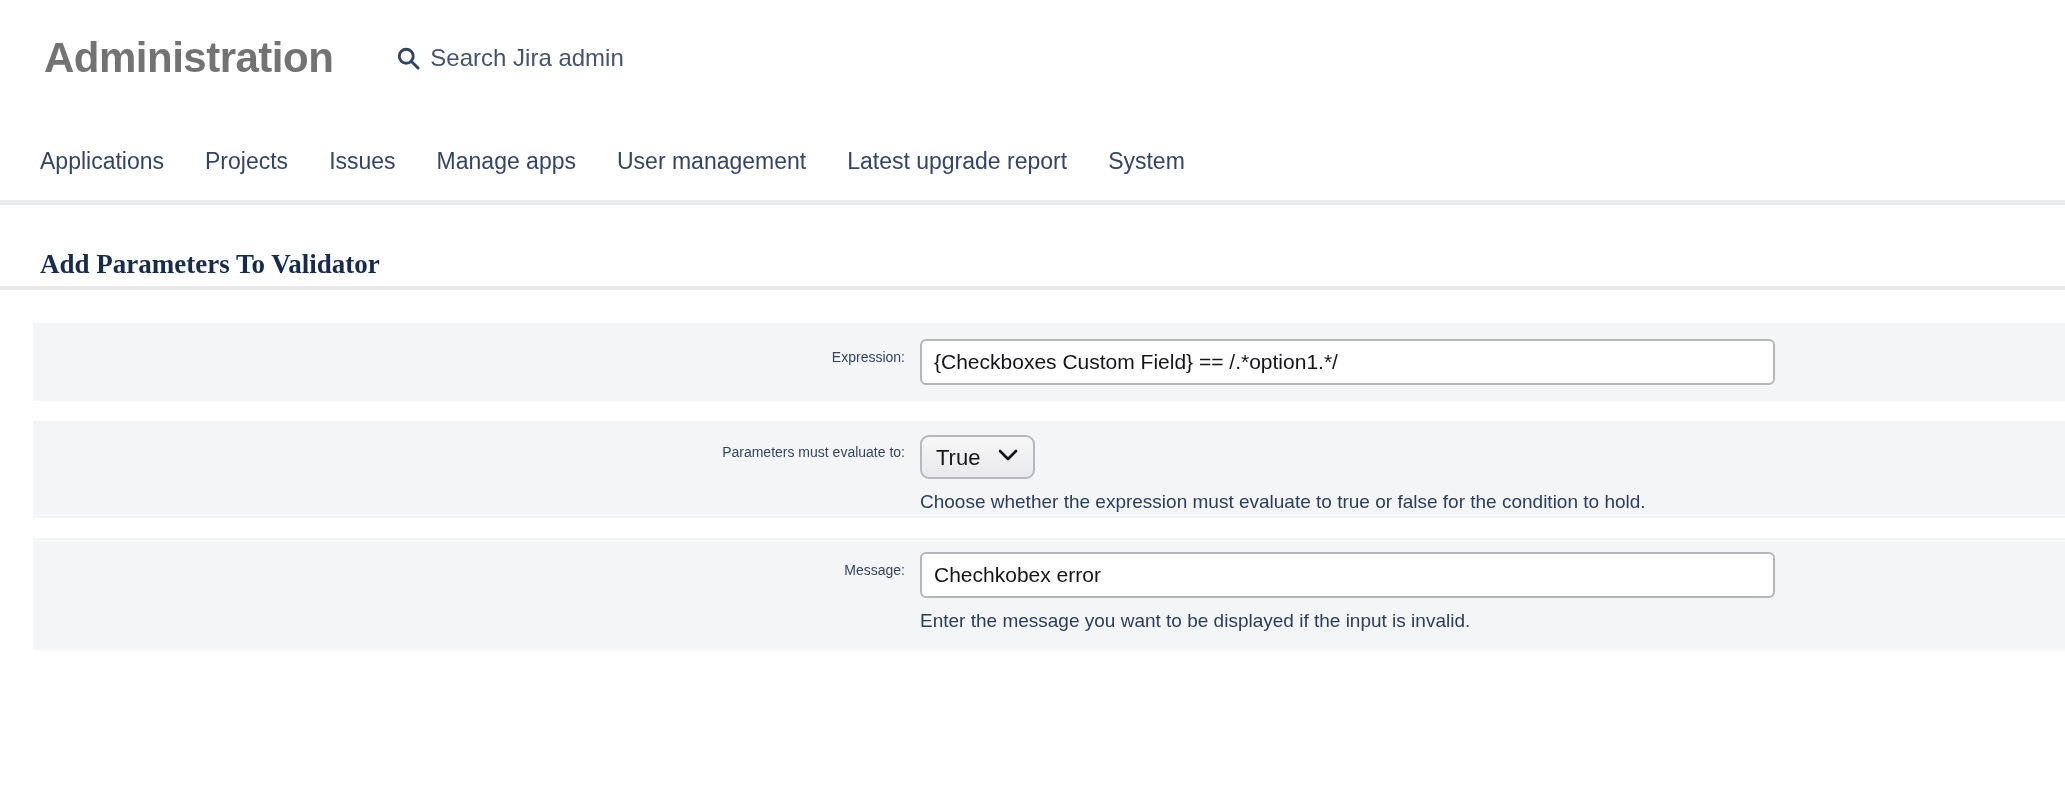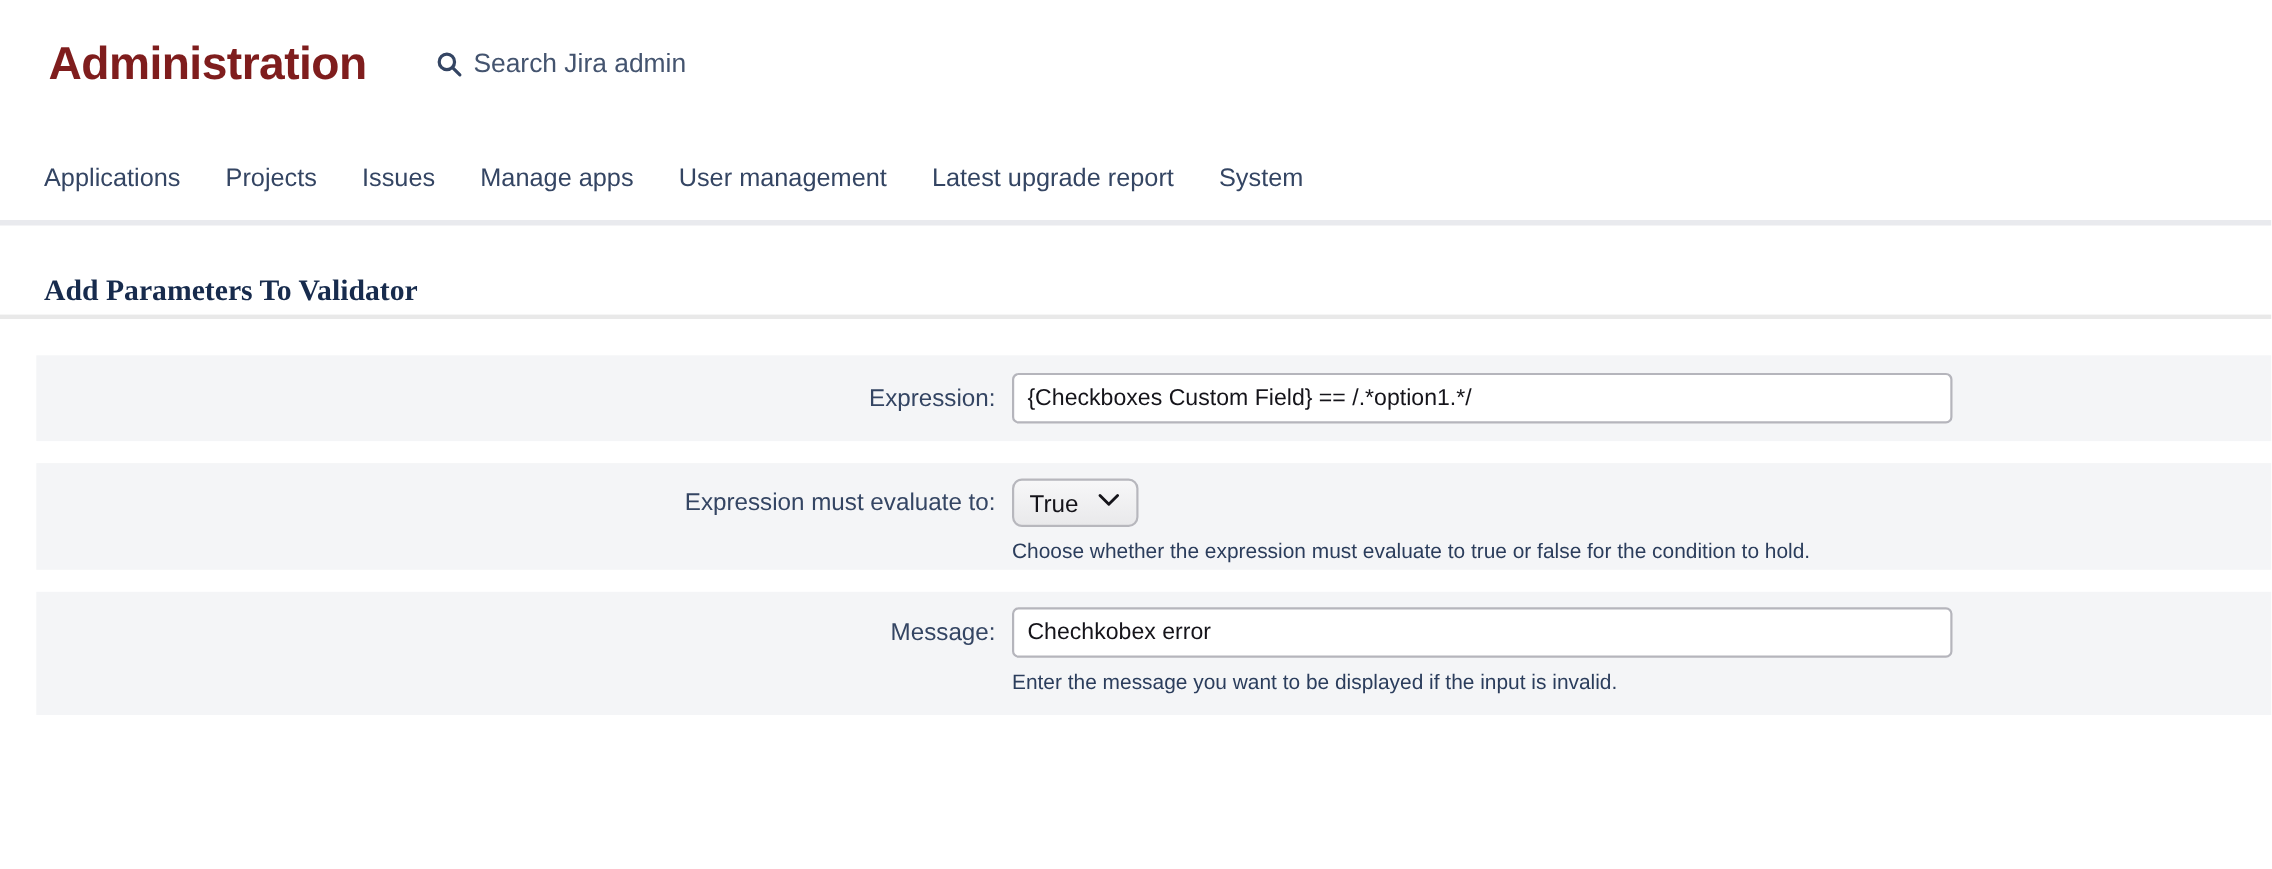--- a/index.html
+++ b/index.html
@@ -14,21 +14,21 @@
   
   .header {
     display: flex;
     align-items: center;
     gap: 62px;
     padding: 34px 0 0 44px;
   }
   .page-title {
     font-size: 42px;
     font-weight: 700;
-    color: #7f1d1d;
+    color: #737373;
     letter-spacing: -0.5px;
   }
   .admin-search {
     display: flex;
     align-items: center;
     gap: 8px;
   }
   .admin-search svg { display: block; }
   .admin-search input {
     border: none;
@@ -80,21 +80,21 @@
     display: flex;
     align-items: flex-start;
     background: #f4f5f7;
     margin-left: 33px;
     width: calc(100% - 33px);
     margin-bottom: 20px;
   }
   .cell-label {
     flex: 0 0 872px;
     text-align: right;
-    font-size: 22px;
+    font-size: 14px;
     color: #344563;
     white-space: nowrap;
   }
   .cell-field { margin-left: 15px; flex: 1; }
 
   .row-expression { padding: 16px 0 16px 0; }
   .row-expression .cell-label { padding-top: 10px; }
   .row-evaluate { padding: 14px 0 5px 0; }
   .row-evaluate .cell-label { padding-top: 9px; }
   .row-message { padding: 14px 0 18px 0; }
@@ -183,21 +183,21 @@
   <div class="form-area">
 
     <div class="form-row row-expression">
       <div class="cell-label">Expression:</div>
       <div class="cell-field">
         <input type="text" class="text-input" value="{Checkboxes Custom Field} == /.*option1.*/" style="">
       </div>
     </div>
 
     <div class="form-row row-evaluate">
-      <div class="cell-label">Expression must evaluate to:</div>
+      <div class="cell-label">Parameters must evaluate to:</div>
       <div class="cell-field">
         <span class="select-wrap">
           <select class="styled-select">
             <option>True</option>
           </select>
           <span class="chevron">
             <svg width="22" height="14" viewBox="0 0 22 14" fill="none">
               <polyline points="3,3 11,11 19,3" stroke="#15141a" stroke-width="2.6" stroke-linecap="round" stroke-linejoin="round"></polyline>
             </svg>
           </span>

